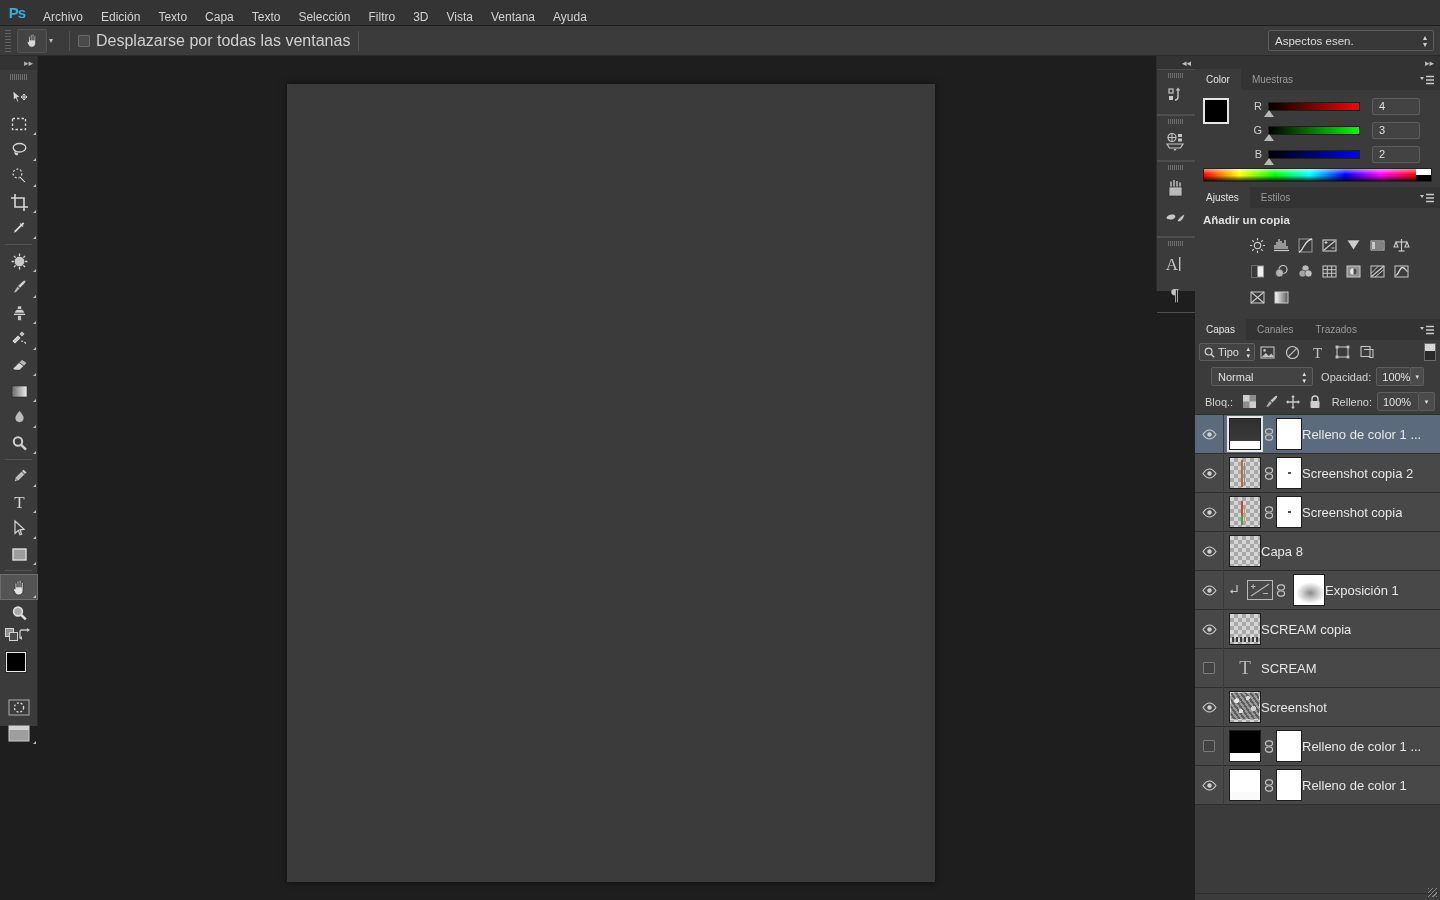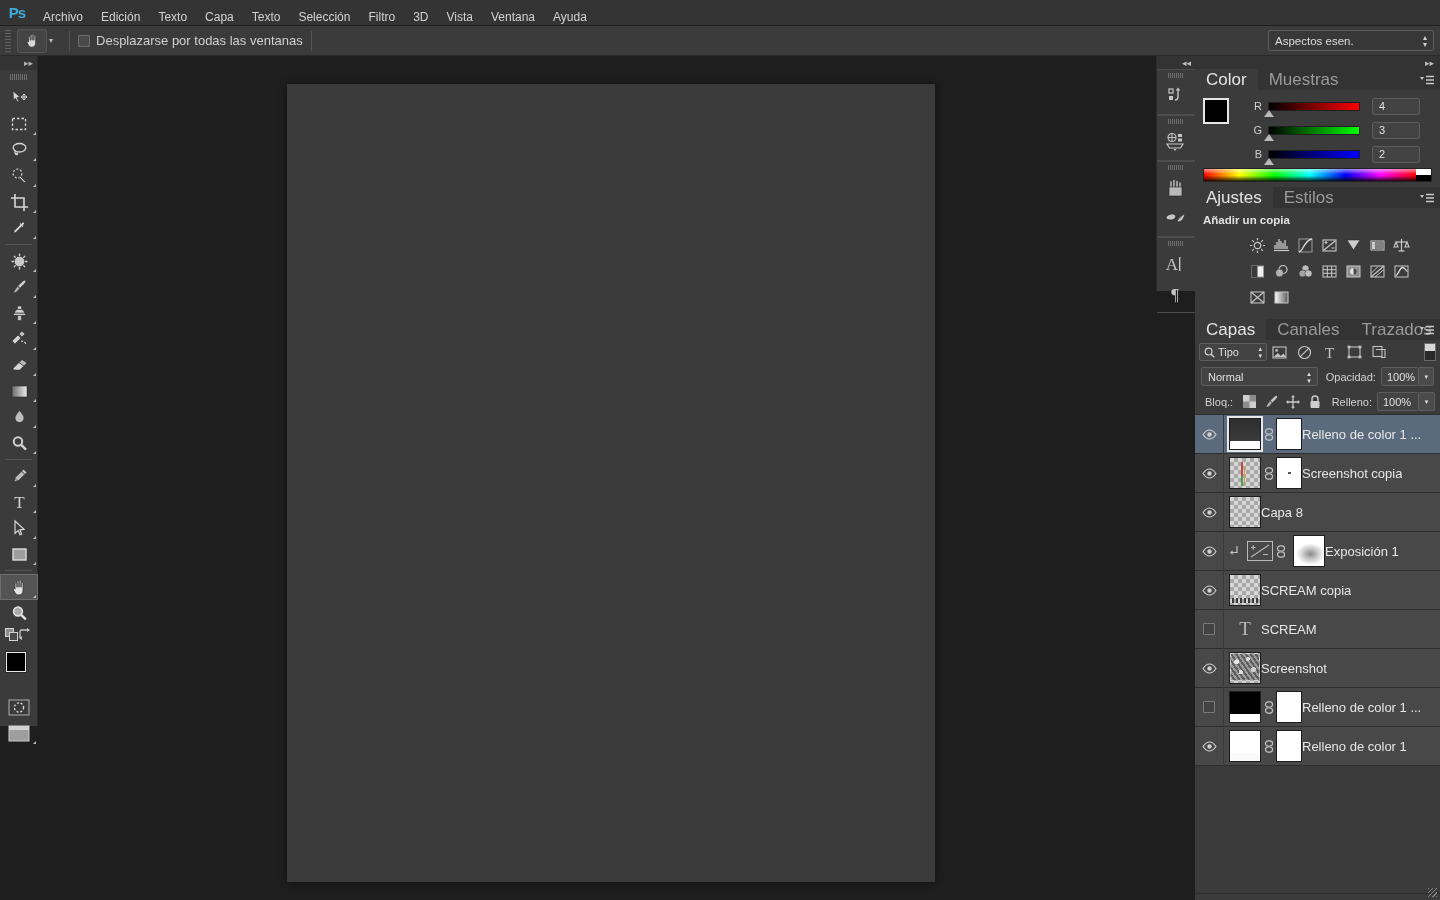--- a/index.html
+++ b/index.html
@@ -44,21 +44,21 @@
   .opt-tool {
     width:30px; height:24px; display:flex; align-items:center; justify-content:center;
     background:#444; border:1px solid #555; border-radius:2px; margin-right:2px;
   }
   .opt-caret { font-size:8px; color:#bbb; margin-right:8px; cursor:default;}
   .opt-sep { width:1px; height:20px; background:#555; margin:0 8px; }
   .chk {
     width:12px; height:12px; background:#4a4a4a; border:1px solid #6a6a6a;
     border-radius:1px; display:inline-block; vertical-align:middle; margin-right:6px;
   }
-  .opt-label { font-size:13px; color:#d0d0d0; white-space:nowrap; }
+  .opt-label { font-size:16px; color:#d0d0d0; white-space:nowrap; }
   .opt-btn {
     height:19px; padding:0 10px; font-size:11px; color:#dcdcdc;
     background:linear-gradient(to bottom,#5a5a5a,#474747);
     border:1px solid #6b6b6b; border-radius:2px;
     display:flex; align-items:center; justify-content:center;
     margin-right:8px; white-space:nowrap;
   }
   .workspace-sel {
     position:absolute; right:6px; top:4px; width:166px; height:21px;
     background:#383838; border:1px solid #5c5c5c; border-radius:2px;
@@ -118,21 +118,21 @@
     background-size:100% 5px; background-repeat:no-repeat; background-position:center;
   }
   .ds-icon { width:37px; height:30px; display:flex;align-items:center;justify-content:center;}
 
   
   .panels { position:absolute; right:0; top:56px; width:245px; bottom:0; background:#3b3b3b; }
   .panel-collapse { height:13px; background:#333; display:flex; align-items:center;
     justify-content:flex-end; padding-right:6px; font-size:9px; color:#bdbdbd;}
   .tabrow { height:21px; background:#333; display:flex; align-items:flex-end; position:relative;}
   .ptab {
-    height:21px; padding:0 11px; font-size:17px; color:#9a9a9a; line-height:21px;
+    height:21px; padding:0 11px; font-size:10px; color:#9a9a9a; line-height:21px;
     cursor:default;
   }
   .ptab.active { background:#3b3b3b; color:#e4e4e4; }
   .pmenu { position:absolute; right:4px; top:4px; width:18px; height:14px; display:flex;
     align-items:center; justify-content:center;}
 
   
   .colorpanel { background:#3b3b3b; padding:6px 8px 5px; position:relative; }
   .cp-row { display:flex; align-items:center; height:20px; margin-bottom:4px;}
   .cp-letter { width:14px; font-size:11px; color:#cfcfcf; text-align:right; margin-right:6px;}
@@ -159,27 +159,27 @@
   
   .adjpanel{background:#3b3b3b;padding:6px 8px 9px;}
   .adj-title{font-size:11.5px;color:#e0e0e0;font-weight:bold;margin-bottom:6px;}
   .adj-grid{display:flex;flex-wrap:wrap;padding-left:42px;}
   .adj-ico{width:24px;height:26px;display:flex;align-items:center;justify-content:center;}
 
   
   .layerspanel{background:#3b3b3b;display:flex;flex-direction:column;}
   .lp-filter{height:24px;display:flex;align-items:center;padding:0 4px;gap:0px;}
   .lp-kind{
-    width:68px;height:18px;background:#434343;border:1px solid #5d5d5d;border-radius:2px;
+    width:56px;height:18px;background:#434343;border:1px solid #5d5d5d;border-radius:2px;
     display:flex;align-items:center;font-size:11px;color:#dcdcdc;padding:0 4px;
   }
   .lp-fico{width:25px;height:20px;display:flex;align-items:center;justify-content:center;}
   .lp-toggle{margin-left:auto;width:12px;height:18px;
     background:linear-gradient(to bottom,#d8d8d8 0 45%,#2a2a2a 45% 100%);border:1px solid #6a6a6a;}
-  .lp-blend{height:25px;display:flex;align-items:center;padding:0 6px;}
+  .lp-blend{height:25px;display:flex;align-items:center;padding:0 16px;}
   .blend-sel{width:128px;height:19px;background:#434343;border:1px solid #5d5d5d;border-radius:2px;
     display:flex;align-items:center;padding:0 6px;font-size:11px;color:#e0e0e0;}
   .lbl{font-size:11px;color:#d2d2d2;margin:0 5px 0 8px;white-space:nowrap;}
   .num-field{width:42px;height:19px;background:#434343;border:1px solid #5d5d5d;border-radius:2px;
     font-size:11px;color:#e0e0e0;display:flex;align-items:center;padding-left:5px;}
   .num-arrow{width:16px;height:19px;background:#4b4b4b;border:1px solid #5d5d5d;border-left:none;
     border-radius:0 2px 2px 0;display:flex;align-items:center;justify-content:center;font-size:7px;color:#ddd;}
   .lp-lock{height:25px;display:flex;align-items:center;padding:0 5px;}
   .lock-ico{width:22px;height:20px;display:flex;align-items:center;justify-content:center;}
 
@@ -800,20 +800,42 @@
           <span class="linkico">
             <svg width="10" height="13" viewBox="0 0 10 13">
                 <rect x="1.5" y="0.8" width="7" height="5.2" rx="2.6" fill="none" stroke="#c2c2c2" stroke-width="1.2"></rect>
                 <rect x="1.5" y="7" width="7" height="5.2" rx="2.6" fill="none" stroke="#c2c2c2" stroke-width="1.2"></rect>
               </svg>
           </span>
           <span class="maskth"></span>
           <span class="lname">Relleno de color 1 ...</span>
         </div>
 
+        <div class="lrow">
+          <span class="eye">
+            <svg width="15" height="11" viewBox="0 0 15 11">
+                <path d="M7.5 1C11 1 14 5.5 14 5.5S11 10 7.5 10 1 5.5 1 5.5 4 1 7.5 1z" fill="none" stroke="#d0d0d0" stroke-width="1.1"></path>
+                <circle cx="7.5" cy="5.5" r="2.2" fill="#d0d0d0"></circle>
+              </svg>
+          </span>
+          <span class="thumb checker" style="position:relative;overflow:hidden">
+            <i style="position:absolute;left:11px;top:2px;width:2px;height:27px;background:#b86a3a;display:block"></i>
+            <i style="position:absolute;left:14px;top:5px;width:1px;height:22px;background:#888;display:block"></i>
+          </span>
+          <span class="linkico">
+            <svg width="10" height="13" viewBox="0 0 10 13">
+                <rect x="1.5" y="0.8" width="7" height="5.2" rx="2.6" fill="none" stroke="#c2c2c2" stroke-width="1.2"></rect>
+                <rect x="1.5" y="7" width="7" height="5.2" rx="2.6" fill="none" stroke="#c2c2c2" stroke-width="1.2"></rect>
+              </svg>
+          </span>
+          <span class="maskth">
+              <i style="width:3px;height:2px;background:#555;display:block"></i>
+            </span>
+          <span class="lname">Screenshot copia 2</span>
+        </div>
 
         <div class="lrow">
           <span class="eye">
             <svg width="15" height="11" viewBox="0 0 15 11">
                 <path d="M7.5 1C11 1 14 5.5 14 5.5S11 10 7.5 10 1 5.5 1 5.5 4 1 7.5 1z" fill="none" stroke="#d0d0d0" stroke-width="1.1"></path>
                 <circle cx="7.5" cy="5.5" r="2.2" fill="#d0d0d0"></circle>
               </svg>
           </span>
           <span class="thumb checker" style="position:relative;overflow:hidden">
             <i style="position:absolute;left:11px;top:4px;width:2px;height:14px;background:#c04a4a;display:block"></i>

